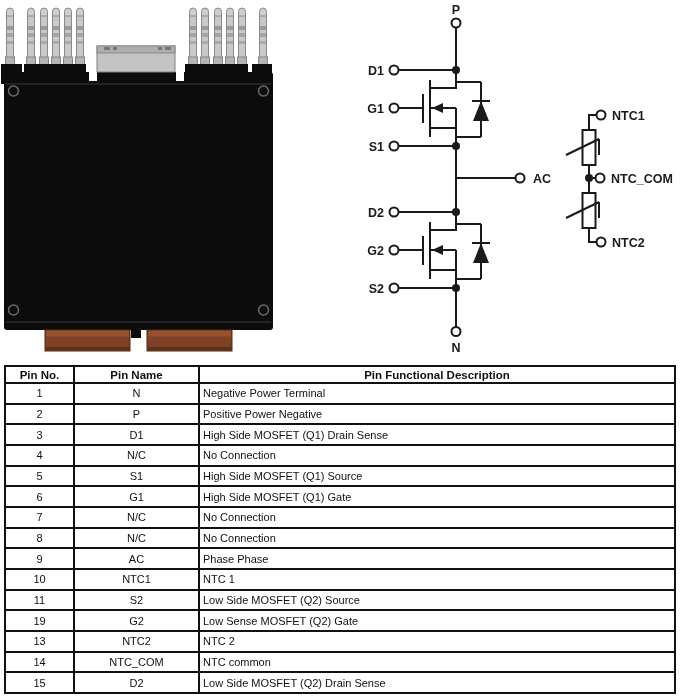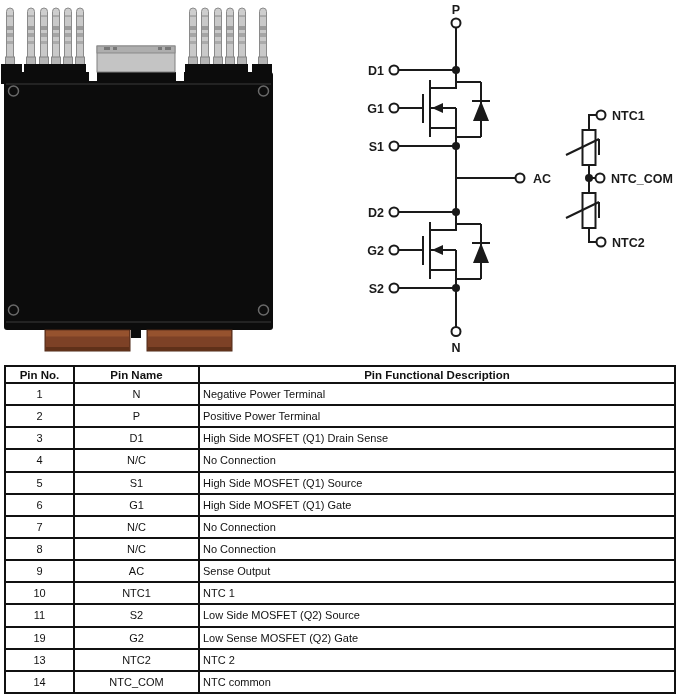--- a/index.html
+++ b/index.html
@@ -219,21 +219,21 @@
   </thead>
   <tbody>
     <tr>
       <td>1</td>
       <td>N</td>
       <td class="desc">Negative Power Terminal</td>
     </tr>
     <tr>
       <td>2</td>
       <td>P</td>
-      <td class="desc">Positive Power Terminal</td>
+      <td class="desc">Positive Power Negative</td>
     </tr>
     <tr>
       <td>3</td>
       <td>D1</td>
       <td class="desc">High Side MOSFET (Q1) Drain Sense</td>
     </tr>
     <tr>
       <td>4</td>
       <td>N/C</td>
       <td class="desc">No Connection</td>
@@ -254,21 +254,21 @@
       <td class="desc">No Connection</td>
     </tr>
     <tr>
       <td>8</td>
       <td>N/C</td>
       <td class="desc">No Connection</td>
     </tr>
     <tr>
       <td>9</td>
       <td>AC</td>
-      <td class="desc">Sense Output</td>
+      <td class="desc">Phase Phase</td>
     </tr>
     <tr>
       <td>10</td>
       <td>NTC1</td>
       <td class="desc">NTC 1</td>
     </tr>
     <tr>
       <td>11</td>
       <td>S2</td>
       <td class="desc">Low Side MOSFET (Q2) Source</td>
@@ -281,14 +281,19 @@
     <tr>
       <td>13</td>
       <td>NTC2</td>
       <td class="desc">NTC 2</td>
     </tr>
     <tr>
       <td>14</td>
       <td>NTC_COM</td>
       <td class="desc">NTC common</td>
     </tr>
+    <tr>
+      <td>15</td>
+      <td>D2</td>
+      <td class="desc">Low Side MOSFET (Q2) Drain Sense</td>
+    </tr>
   </tbody>
 </table>
 
 </body></html>

